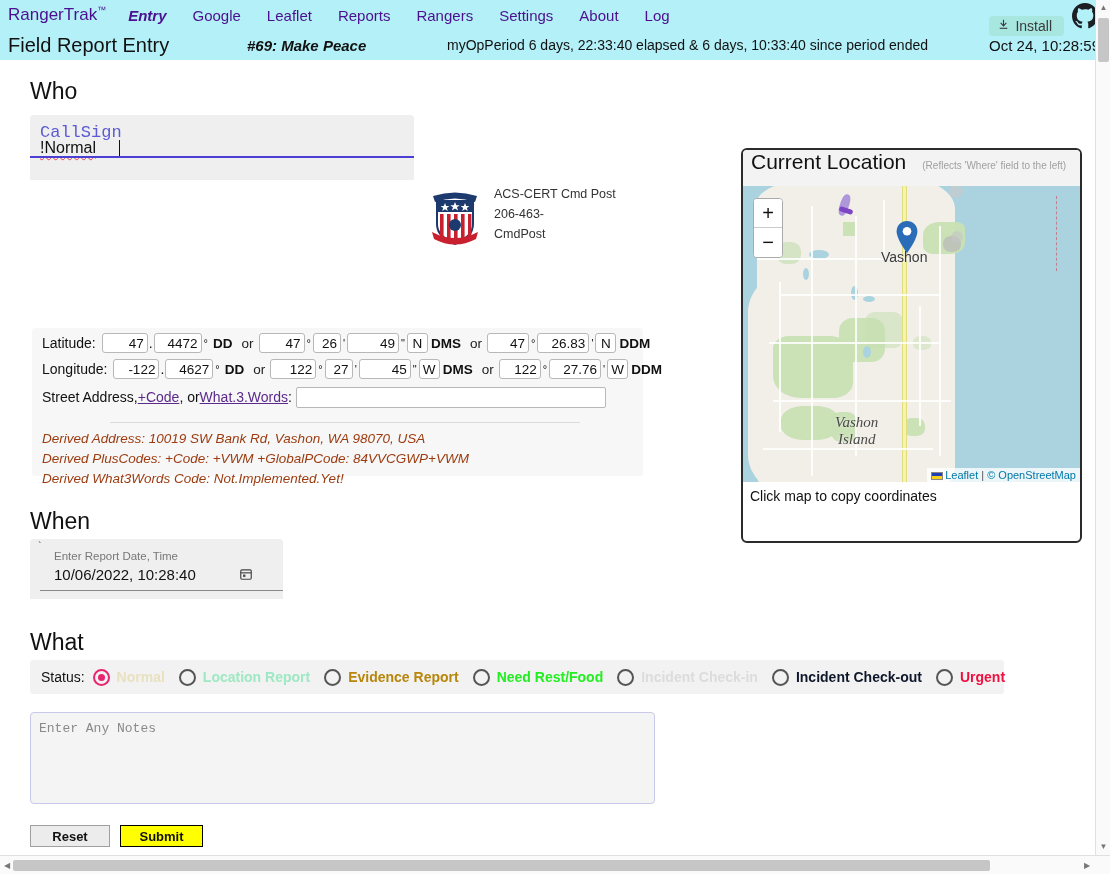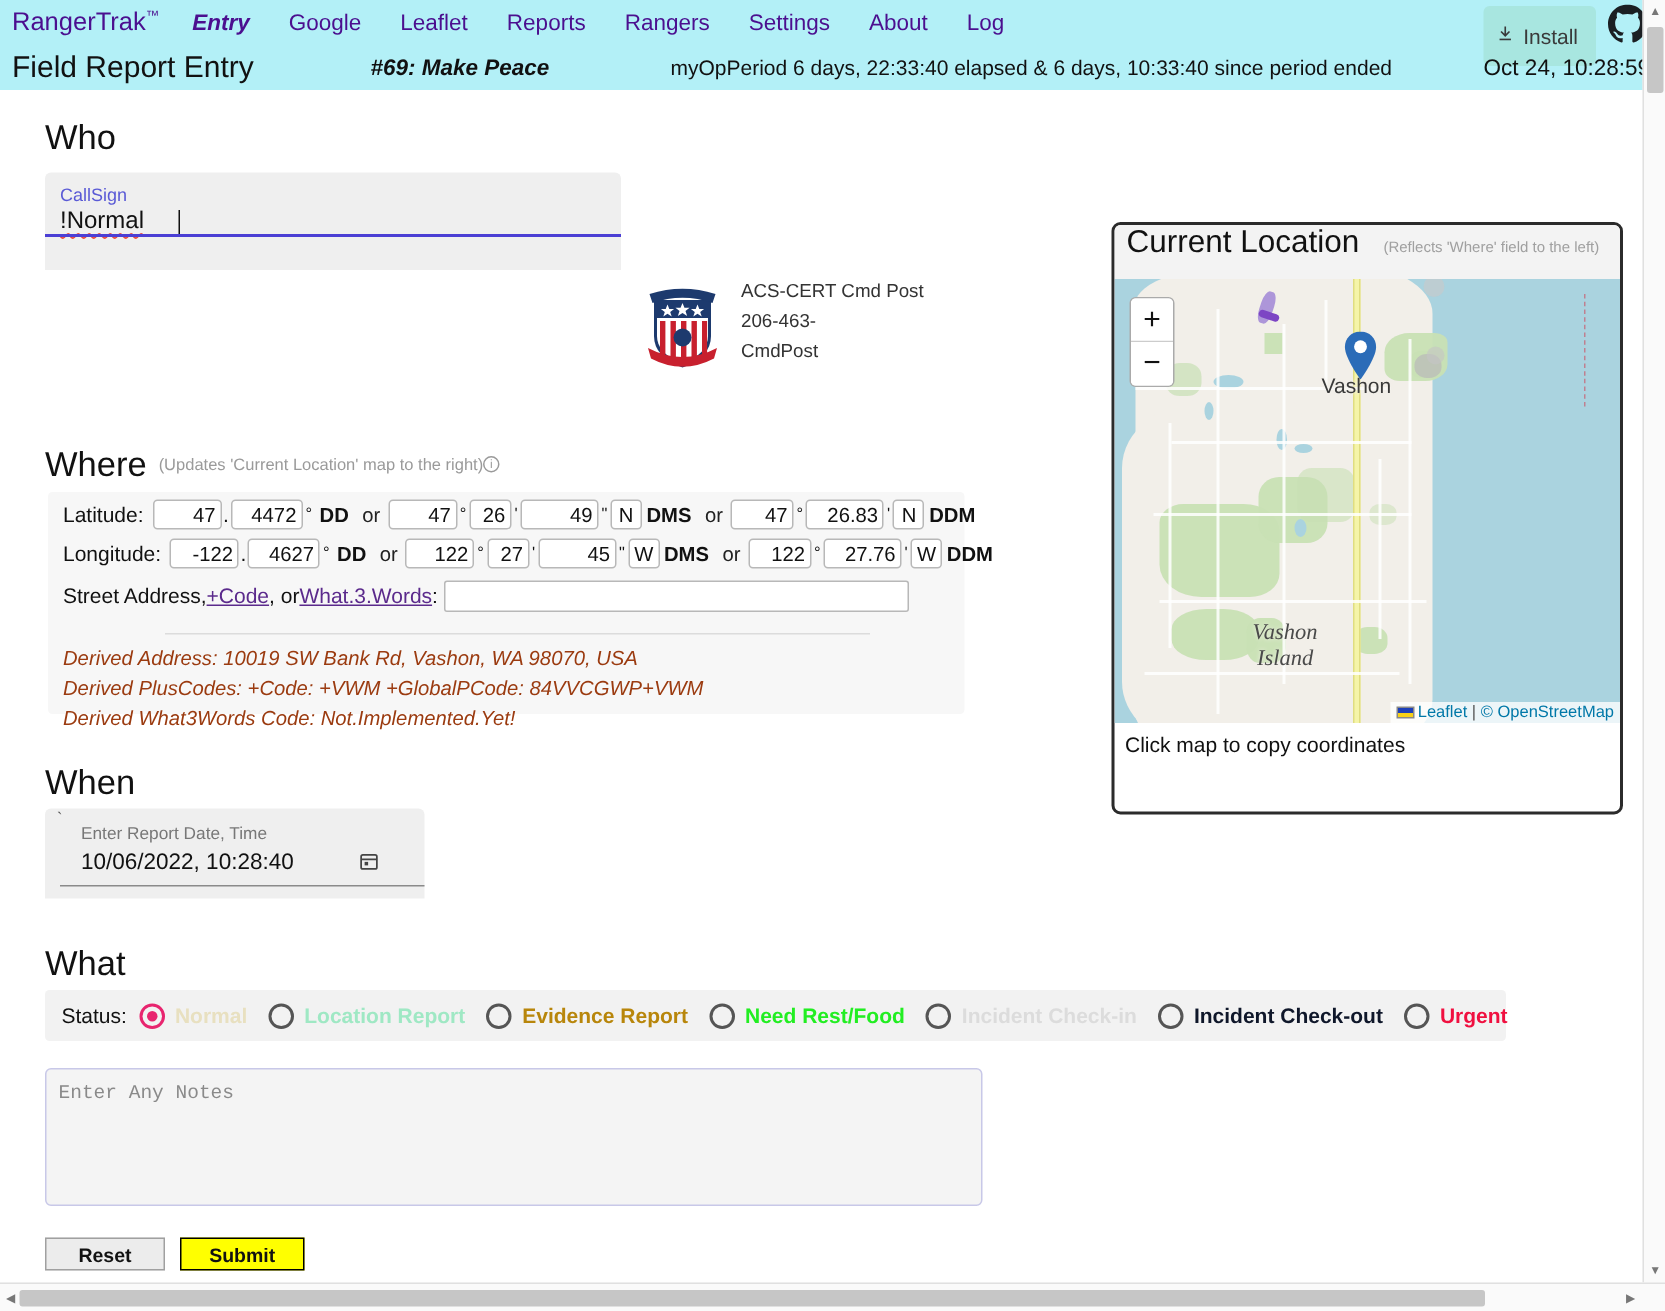--- a/index.html
+++ b/index.html
@@ -41,25 +41,25 @@
     cursor: pointer;
   }
   .navlink.active {
     font-style: italic;
     font-weight: bold;
     color: #4b0f8f;
   }
   .install-btn {
     position: absolute;
     right: 46px;
-    top: 4px;
+    top: 16px;
     background: #a8e6e0;
     border: none;
     border-radius: 4px;
-    height: 40px;
+    height: 20px;
     padding: 0 12px 0 8px;
     display: flex;
     align-items: center;
     gap: 5px;
     font-size: 14px;
     color: #3a3a3a;
     cursor: pointer;
     font-family: "Liberation Sans", sans-serif;
   }
   .gh-icon {
@@ -144,22 +144,23 @@
   .callsign-field {
     position: absolute;
     left: 14px; top: 55px;
     width: 384px; height: 65px;
     background: #efefef;
     border-radius: 4px 4px 0 0;
   }
   .callsign-label {
     position: absolute;
     left: 10px; top: 8px;
-    font-size: 12px;
+    font-size: 17px;
     color: #5a5ad6;
+    font-family: Liberation Mono, monospace;
   }
   .callsign-value {
     position: absolute;
     left: 10px; top: 24px;
     font-size: 16px;
     color: #111;
     text-decoration: underline;
     text-decoration-style: wavy;
     text-decoration-color: #e8453c;
     text-decoration-thickness: 1px;
@@ -664,23 +665,20 @@
       <circle cx="31" cy="43" r="6" fill="#1d3a6e"></circle>
     </svg>
   </div>
 
   <div class="contact-lines">
     <div>ACS-CERT Cmd Post</div>
     <div>206-463-</div>
     <div>CmdPost</div>
   </div>
 
-  <h2 class="sec where-head">
-    <span>Where</span><span class="sec-note">(Updates 'Current Location' map to the right)</span><span class="info-circle">i</span>
-  </h2>
 
   <div class="where-box">
 
     <div class="coordrow">
       <span class="lbl">Latitude:</span>
       <input class="cell w48" value="47" style="">
       <span class="dot">.</span>
       <input class="cell w50" value="4472" style="">
       <span class="deg">°</span>
       <span class="fmt">DD</span>

